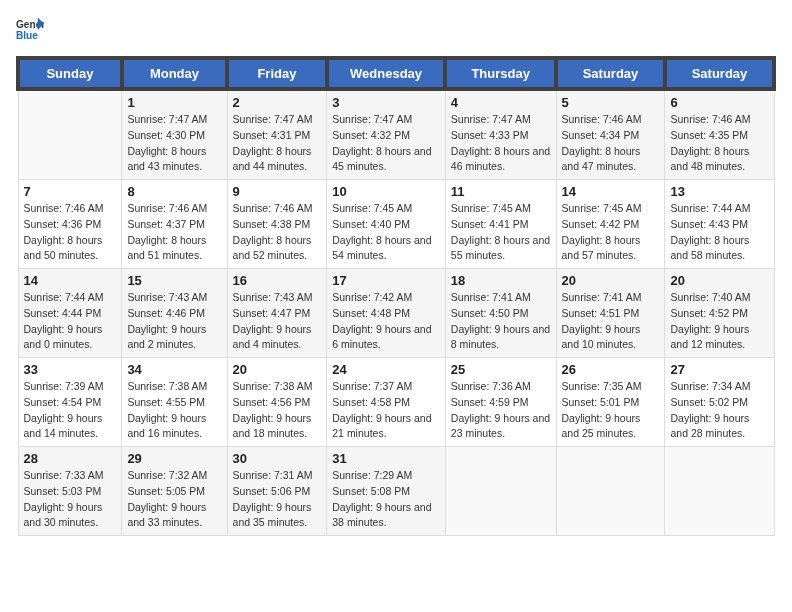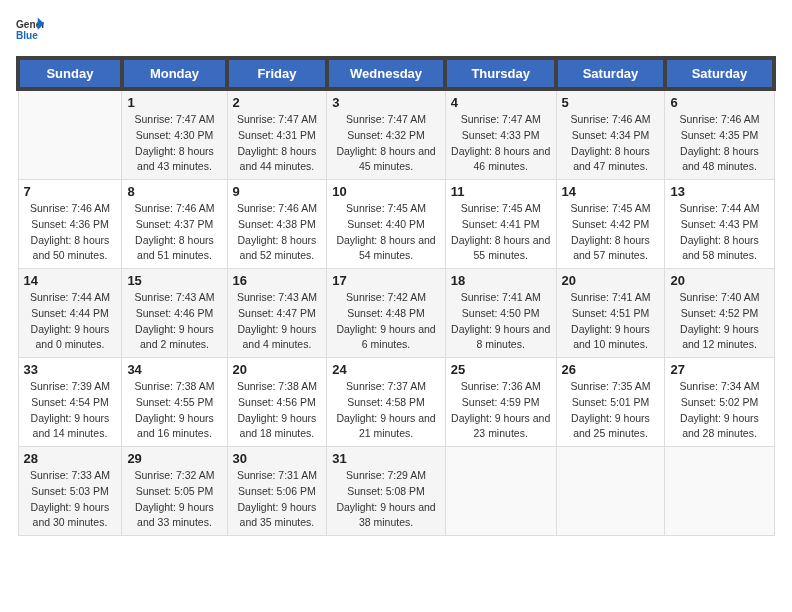--- a/index.html
+++ b/index.html
@@ -69,21 +69,20 @@
     .day-num {
       font-weight: bold;
       font-size: 13px;
       margin-bottom: 2px;
       color: #222;
     }
     .day-info {
       font-size: 10.5px;
       color: #333;
       line-height: 1.5;
-      text-align: center;
     }
     .empty-cell {
       background: #f9f9f9;
     }
   </style>
 </head>
 <body>
 
 <div class="header">
   <div class="logo">

